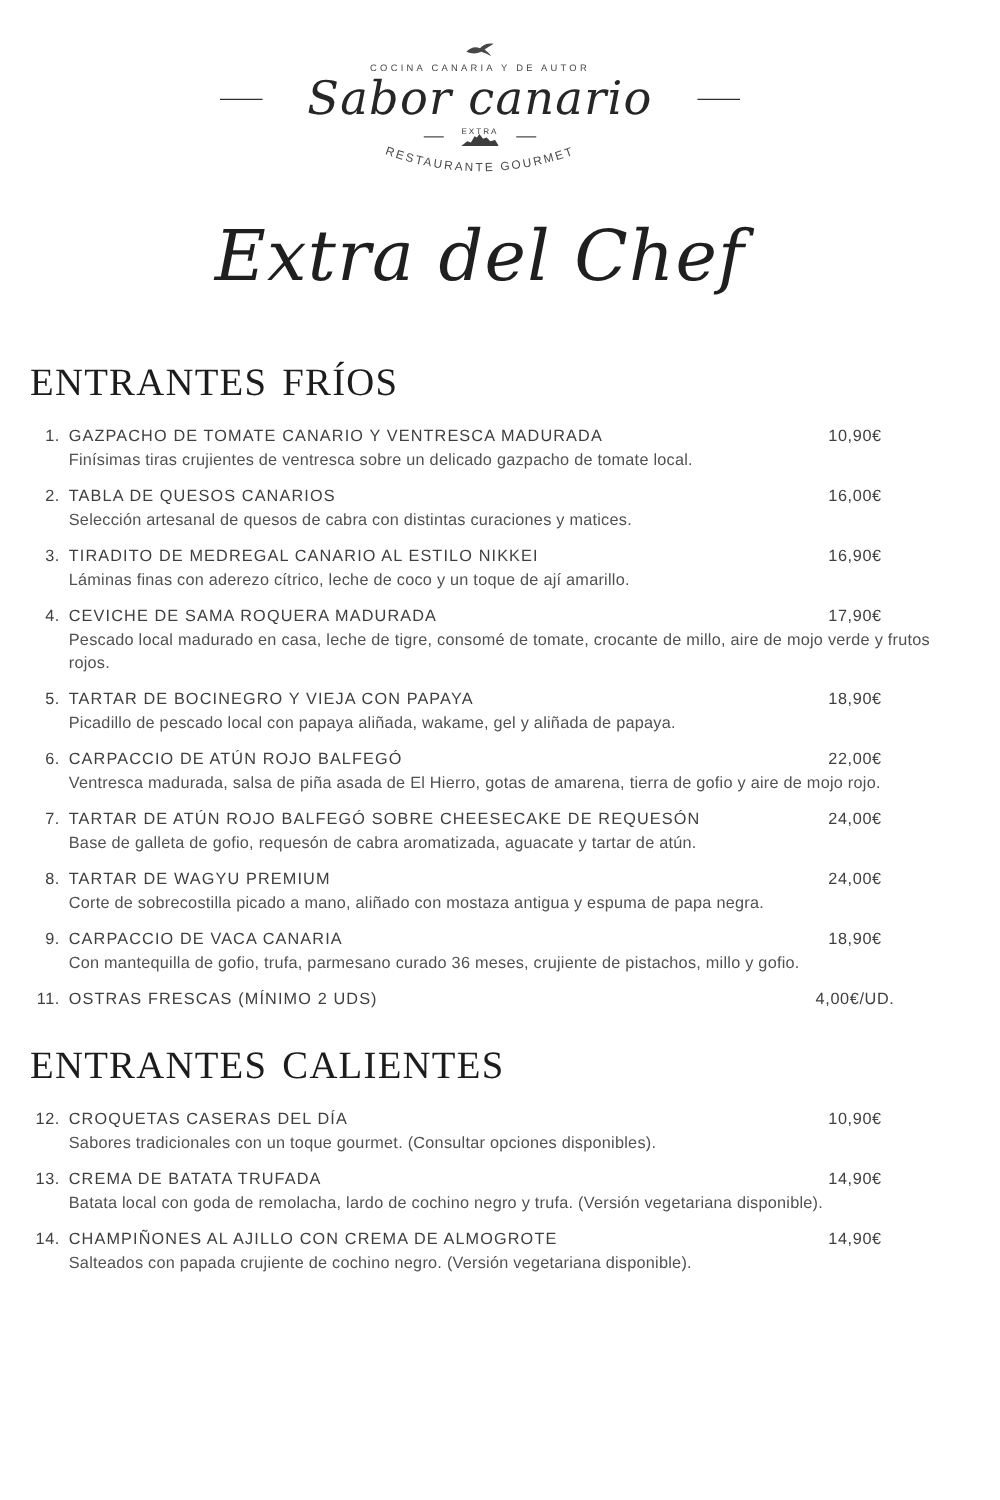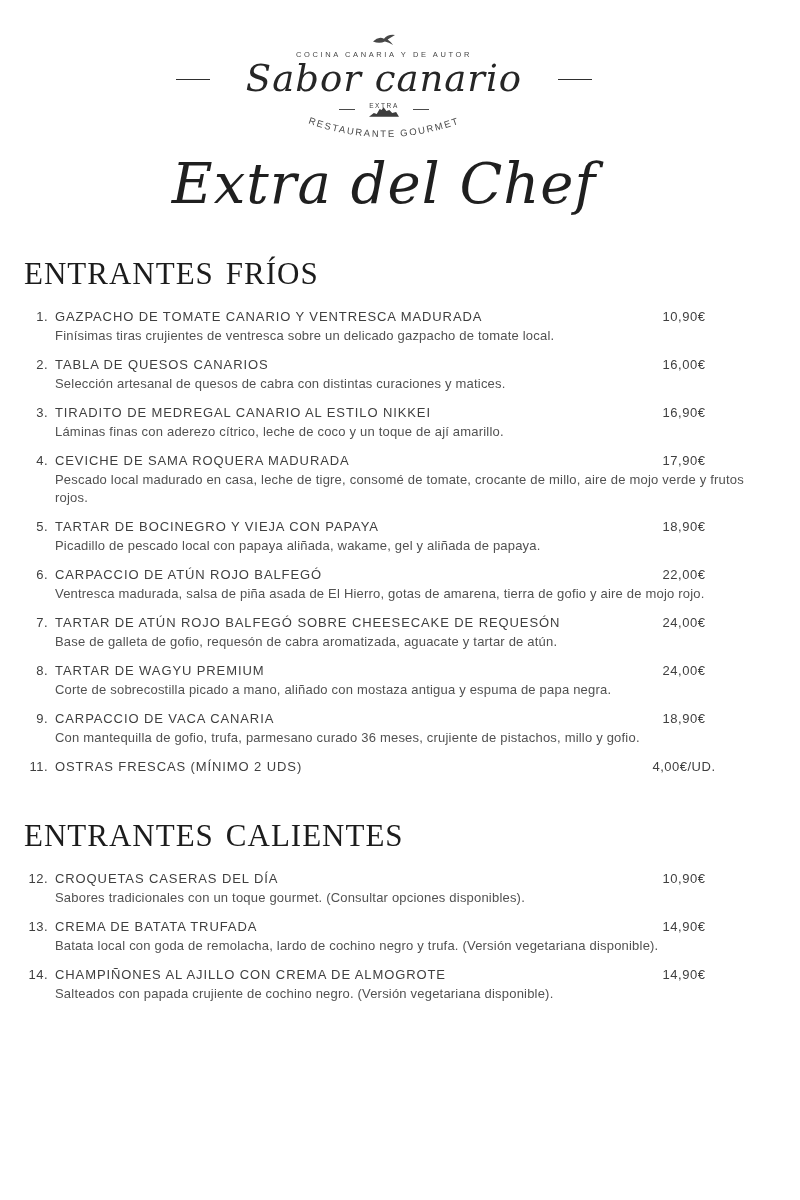--- a/index.html
+++ b/index.html
@@ -33,28 +33,28 @@
     gap: 14px; margin-top: 2px;
   }
   .island-dash { width: 16px; height: 1px; background: #4a4a4a; }
   .island-stack { display: flex; flex-direction: column; align-items: center; }
   .island-label { font-size: 6.5px; letter-spacing: 1.6px; color: #3d3d3d; margin-bottom: -3px; }
   .curved-text { display: block; margin: -2px auto 0 auto; }
   .curved-text text { font-family: "Liberation Sans", sans-serif; fill: #4a4a4a; }
 
   
   .menu-title {
-    text-align: center;
+    margin-top: 22px; text-align: center;
     font-family: "DejaVu Serif", serif; font-style: italic; font-weight: 400;
     font-size: 56px; color: #1f1f1f; letter-spacing: 1px; line-height: 1.25;
   }
 
   
-  .menu-section { margin-top: 29px; }
-  .menu-section + .menu-section { margin-top: 34px; }
+  .menu-section { margin-top: 39px; }
+  .menu-section + .menu-section { margin-top: 18px; }
   .section-title {
     font-family: "Liberation Serif", serif; font-weight: 500;
     font-variant: small-caps; text-transform: lowercase;
     font-size: 44px; line-height: 1; color: #1c1c1c; letter-spacing: 1px;
     margin-bottom: 16px;
   }
 
   
   .item {
     display: grid; grid-template-columns: 24px 1fr 120px;

